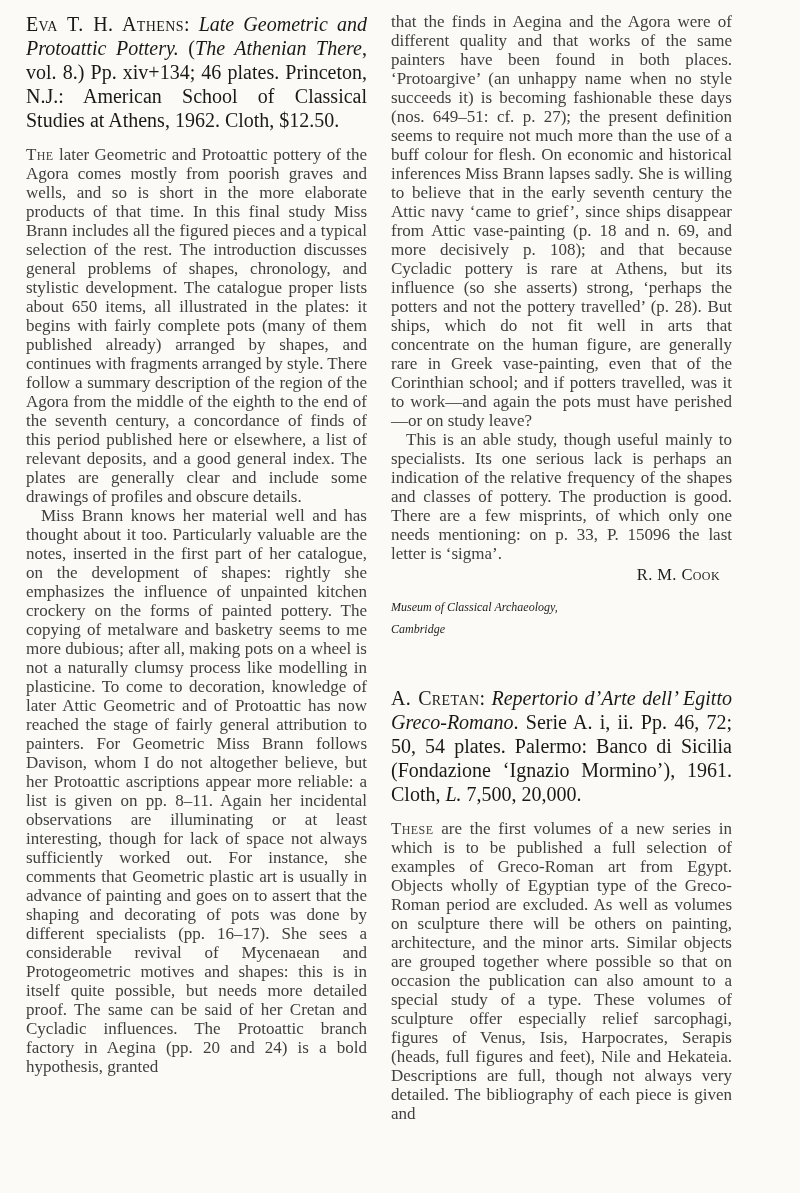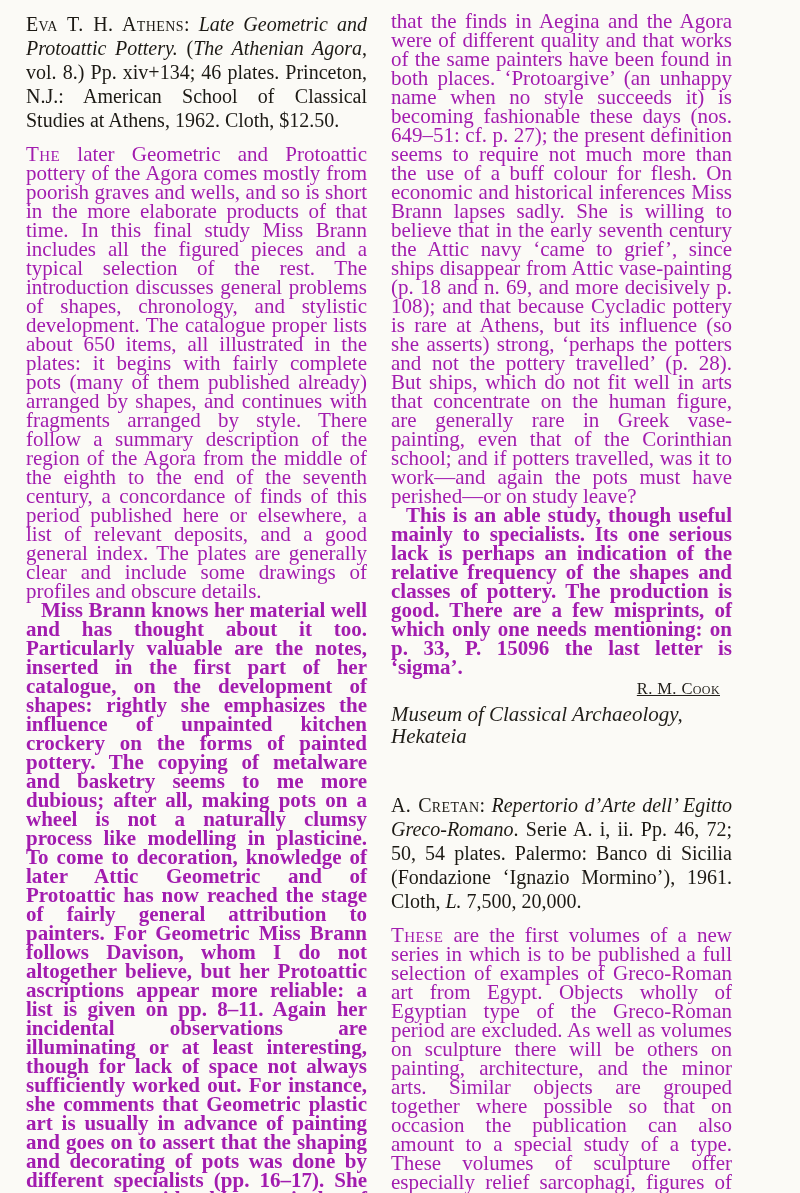--- a/index.html
+++ b/index.html
@@ -42,66 +42,65 @@
   .col { flex: 1; min-width: 0; }
   .citation {
     font-size: 20px;
     line-height: 24px;
     text-align: justify;
     margin-bottom: 13px;
     color: #1c1914;
   }
   .citation.second { margin-top: 46px; }
   .body {
-    font-size: 21px;
+    font-size: 17px;
     line-height: 19px;
     text-align: justify;
-    color: #a21caf;
+    color: #404040;
   }
-  .indent { text-indent: 15px; font-weight: bold; }
+  .indent { text-indent: 15px; }
   .seg-sc { font-variant: small-caps; letter-spacing: 0.4px; }
   .seg-i { font-style: italic; }
   .signature {
     text-align: right;
     padding-right: 12px;
     margin-top: 1px;
     font-size: 16.5px;
     line-height: 21px;
-    text-decoration: underline;
   }
   .affiliation {
     font-style: italic;
-    font-size: 21px;
+    font-size: 12px;
     line-height: 22px;
-    margin-top: 4px;
+    margin-top: 11px;
   }
   .aff-line { display: block; }
 </style>
 </head>
 <body>
 
 <div class="page">
 
 
   <main class="columns">
 
     <section class="col col-left">
-      <p class="citation"><span class="seg-sc">Eva T. H. Athens</span><span>: </span><span class="seg-i">Late Geometric and Protoattic Pottery.</span><span> (</span><span class="seg-i">The Athenian Agora</span><span>, vol. 8.) Pp. xiv+134; 46 plates. Princeton, N.J.: American School of Classical Studies at Athens, 1962. Cloth, $12.50.</span></p>
+      <p class="citation"><span class="seg-sc">Eva T. H. Athens</span><span>: </span><span class="seg-i">Late Geometric and Protoattic Pottery.</span><span> (</span><span class="seg-i">The Athenian There</span><span>, vol. 8.) Pp. xiv+134; 46 plates. Princeton, N.J.: American School of Classical Studies at Athens, 1962. Cloth, $12.50.</span></p>
       <p class="body"><span class="seg-sc">The</span><span> later Geometric and Protoattic pottery of the Agora comes mostly from poorish graves and wells, and so is short in the more elaborate products of that time. In this final study Miss Brann includes all the figured pieces and a typical selection of the rest. The introduction discusses general problems of shapes, chronology, and stylistic development. The catalogue proper lists about 650 items, all illustrated in the plates: it begins with fairly complete pots (many of them published already) arranged by shapes, and continues with fragments arranged by style. There follow a summary description of the region of the Agora from the middle of the eighth to the end of the seventh century, a concordance of finds of this period published here or elsewhere, a list of relevant deposits, and a good general index. The plates are generally clear and include some drawings of profiles and obscure details.</span></p>
       <p class="body indent"><span>Miss Brann knows her material well and has thought about it too. Particularly valuable are the notes, inserted in the first part of her catalogue, on the development of shapes: rightly she emphasizes the influence of unpainted kitchen crockery on the forms of painted pottery. The copying of metalware and basketry seems to me more dubious; after all, making pots on a wheel is not a naturally clumsy process like modelling in plasticine. To come to decoration, knowledge of later Attic Geometric and of Protoattic has now reached the stage of fairly general attribution to painters. For Geometric Miss Brann follows Davison, whom I do not altogether believe, but her Protoattic ascriptions appear more reliable: a list is given on pp. 8–11. Again her incidental observations are illuminating or at least interesting, though for lack of space not always sufficiently worked out. For instance, she comments that Geometric plastic art is usually in advance of painting and goes on to assert that the shaping and decorating of pots was done by different specialists (pp. 16–17). She sees a considerable revival of Mycenaean and Protogeometric motives and shapes: this is in itself quite possible, but needs more detailed proof. The same can be said of her Cretan and Cycladic influences. The Protoattic branch factory in Aegina (pp. 20 and 24) is a bold hypothesis, granted</span></p>
     </section>
 
     <section class="col col-right">
       <p class="body"><span>that the finds in Aegina and the Agora were of different quality and that works of the same painters have been found in both places. ‘Protoargive’ (an unhappy name when no style succeeds it) is becoming fashionable these days (nos. 649–51: cf. p. 27); the present definition seems to require not much more than the use of a buff colour for flesh. On economic and historical inferences Miss Brann lapses sadly. She is willing to believe that in the early seventh century the Attic navy ‘came to grief’, since ships disappear from Attic vase-painting (p. 18 and n. 69, and more decisively p. 108); and that because Cycladic pottery is rare at Athens, but its influence (so she asserts) strong, ‘perhaps the potters and not the pottery travelled’ (p. 28). But ships, which do not fit well in arts that concentrate on the human figure, are generally rare in Greek vase-painting, even that of the Corinthian school; and if potters travelled, was it to work—and again the pots must have perished—or on study leave?</span></p>
       <p class="body indent"><span>This is an able study, though useful mainly to specialists. Its one serious lack is perhaps an indication of the relative frequency of the shapes and classes of pottery. The production is good. There are a few misprints, of which only one needs mentioning: on p. 33, P. 15096 the last letter is ‘sigma’.</span></p>
       <p class="signature">
         <span class="seg-sc">R. M. Cook</span>
       </p>
       <p class="affiliation">
         <span class="aff-line">Museum of Classical Archaeology,</span>
-        <span class="aff-line">Hekateia</span>
+        <span class="aff-line">Cambridge</span>
       </p>
       <p class="citation second"><span class="seg-sc">A. Cretan</span><span>: </span><span class="seg-i">Repertorio d’Arte dell’ Egitto Greco-Romano</span><span>. Serie A. i, ii. Pp. 46, 72; 50, 54 plates. Palermo: Banco di Sicilia (Fondazione ‘Ignazio Mormino’), 1961. Cloth, </span><span class="seg-i">L.</span><span> 7,500, 20,000.</span></p>
       <p class="body"><span class="seg-sc">These</span><span> are the first volumes of a new series in which is to be published a full selection of examples of Greco-Roman art from Egypt. Objects wholly of Egyptian type of the Greco-Roman period are excluded. As well as volumes on sculpture there will be others on painting, architecture, and the minor arts. Similar objects are grouped together where possible so that on occasion the publication can also amount to a special study of a type. These volumes of sculpture offer especially relief sarcophagi, figures of Venus, Isis, Harpocrates, Serapis (heads, full figures and feet), Nile and Hekateia. Descriptions are full, though not always very detailed. The bibliography of each piece is given and</span></p>
     </section>
 
   </main>
 </div>
 
 </body></html>

